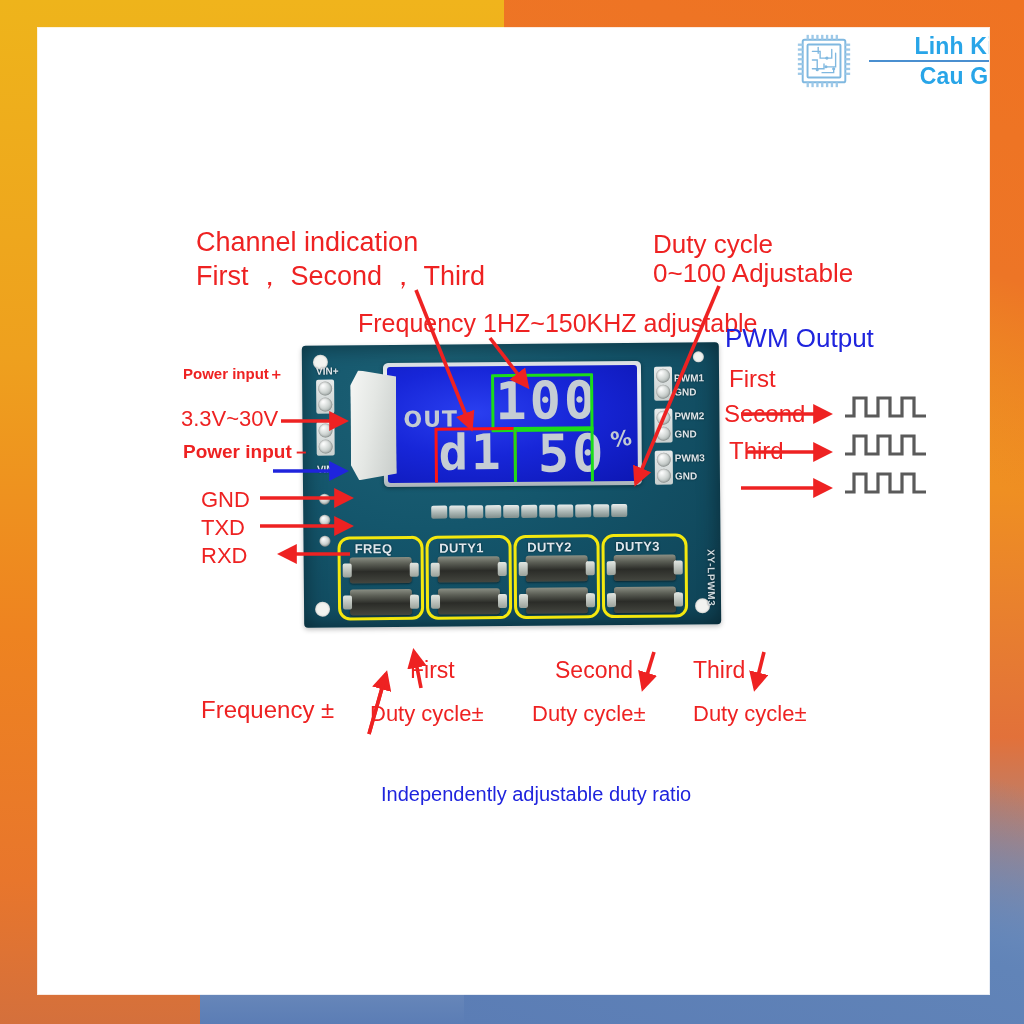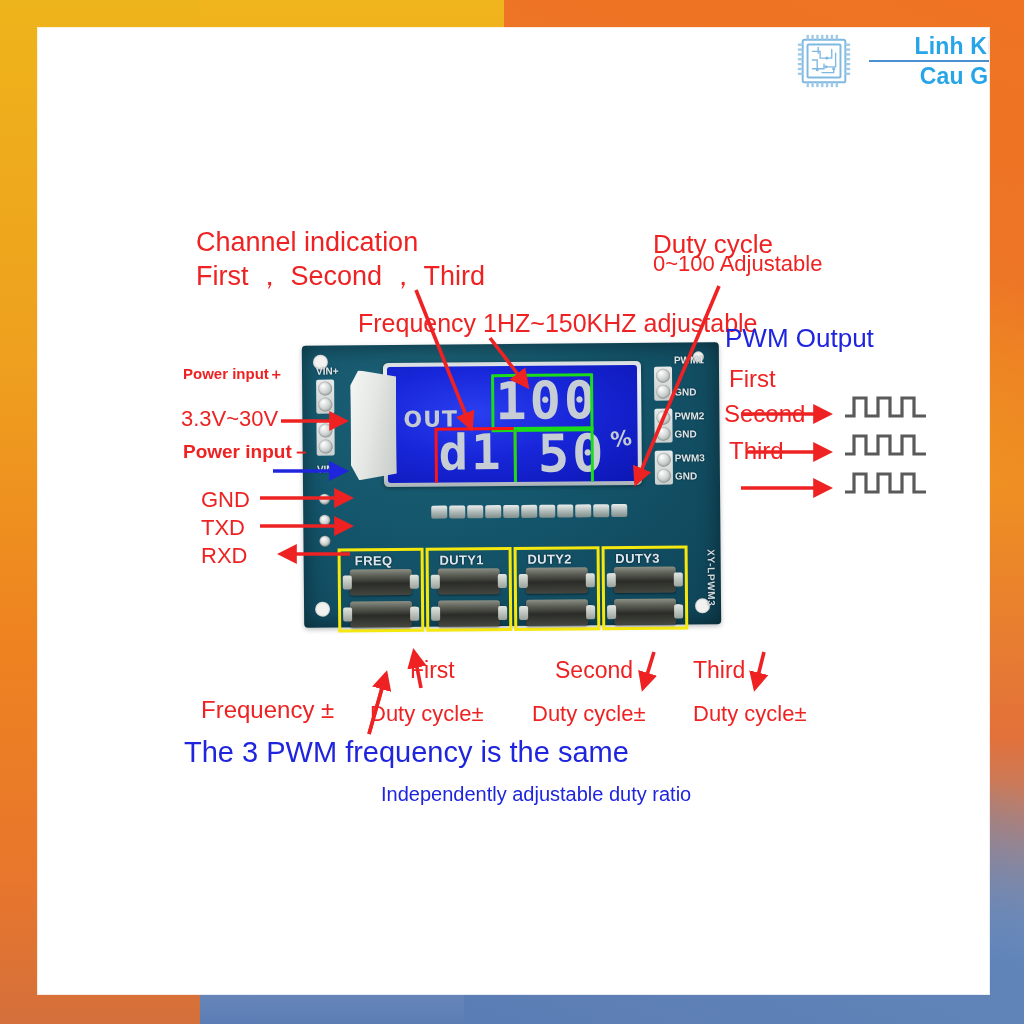--- a/index.html
+++ b/index.html
@@ -275,23 +275,22 @@
   #button-area {
     position: absolute;
     left: 34px; top: 191px;
     display: flex;
     gap: 2px;
   }
   .btn-group {
     position: relative;
     width: 86px; height: 84px;
     border: 3px solid #f4e80e;
-    border-radius: 0;
+    border-radius: 12px;
     box-sizing: border-box;
-    margin-top: 12px;
   }
   .btn-group-label {
     position: absolute;
     left: 0; right: 14px; top: 2px;
     text-align: center;
     color: #dfe8ee;
     font-size: 13px;
     font-weight: bold;
     letter-spacing: 0.4px;
     text-shadow: 0 0 2px rgba(0,0,0,0.7);
@@ -424,21 +423,21 @@
         <div class="hdr-pin"></div>
       </div>
       <div class="header-block" id="hdr-pwm-2">
         <div class="hdr-pin"></div>
         <div class="hdr-pin"></div>
       </div>
       <div class="header-block" id="hdr-pwm-3">
         <div class="hdr-pin"></div>
         <div class="hdr-pin"></div>
       </div>
-      <div class="silk silk-pwm" style="top:12px">PWM1</div>
+      <div class="silk silk-pwm" style="top:30px">PWM1</div>
       <div class="silk silk-pwm" style="top:44px">GND</div>
       <div class="silk silk-pwm" style="top:68px">PWM2</div>
       <div class="silk silk-pwm" style="top:86px">GND</div>
       <div class="silk silk-pwm" style="top:110px">PWM3</div>
       <div class="silk silk-pwm" style="top:128px">GND</div>
 
       <div id="silk-model">XY-LPWM3</div>
 
       <div id="lcd-module">
         <div class="lcd-pin-row" id="lcd-pins-top">
@@ -510,21 +509,21 @@
           <div class="tact top"></div>
           <div class="tact bottom"></div>
         </div>
       </div>
     </div>
 
     <div class="ann red" style="left:158px; top:234px;  font-size:27px;">First ， Second ， Third</div>
     <div class="ann red" style="left:158px; top:200px;  font-size:27px;">Channel indication</div>
     <div class="ann red" style="left:320px; top:282px;  font-size:25px;">Frequency 1HZ~150KHZ  adjustable</div>
     <div class="ann red" style="left:615px; top:202px;  font-size:26px;">Duty cycle</div>
-    <div class="ann red" style="left:615px; top:224px;  font-size:22px;text-align:right;">0~100 Adjustable</div>
+    <div class="ann red" style="left:615px; top:231px;  font-size:26px;text-align:right;">0~100 Adjustable</div>
 
     <div class="ann red" style="left:145px; top:338px; font-size:15px; font-weight:600;">Power input＋</div>
     <div class="ann red" style="left:143px; top:379px; font-size:22px;">3.3V~30V</div>
     <div class="ann red" style="left:145px; top:414px; font-size:19px; font-weight:600;">Power input－</div>
     <div class="ann red" style="left:163px; top:460px; font-size:22px;">GND</div>
     <div class="ann red" style="left:163px; top:488px; font-size:22px;">TXD</div>
     <div class="ann red" style="left:163px; top:516px; font-size:22px;">RXD</div>
 
     <div class="ann blue" style="left:687px; top:296px; font-size:26px;">PWM Output</div>
     <div class="ann red" style="left:691px; top:338px; font-size:24px;">First</div>
@@ -533,21 +532,20 @@
 
     <div class="ann red" style="left:372px; top:630px; font-size:23px;">First</div>
     <div class="ann red" style="left:517px; top:630px; font-size:23px;">Second</div>
     <div class="ann red" style="left:655px; top:630px; font-size:23px;">Third</div>
 
     <div class="ann red" style="left:163px; top:669px; font-size:24px;">Frequency ±</div>
     <div class="ann red" style="left:332px; top:674px; font-size:22px;">Duty cycle±</div>
     <div class="ann red" style="left:494px; top:674px; font-size:22px;">Duty cycle±</div>
     <div class="ann red" style="left:655px; top:674px; font-size:22px;">Duty cycle±</div>
 
-    <div class="ann blue" style="left:146px; top:709px; font-size:29px;">The 3 PWM frequency is the same</div>
     <div class="ann blue" style="left:343px; top:756px; font-size:20px;">Independently adjustable duty ratio</div>
 
     <svg id="overlay-svg" viewBox="0 0 1024 1024">
       <defs>
         <marker id="arrow-red" viewBox="0 0 10 10" refX="8" refY="5" markerWidth="5.5" markerHeight="5.5" orient="auto-start-reverse">
           <path d="M 0 0 L 10 5 L 0 10 z" fill="#ee2222"></path>
         </marker>
         <marker id="arrow-blue" viewBox="0 0 10 10" refX="8" refY="5" markerWidth="5.5" markerHeight="5.5" orient="auto-start-reverse">
           <path d="M 0 0 L 10 5 L 0 10 z" fill="#1f24dd"></path>
         </marker>

